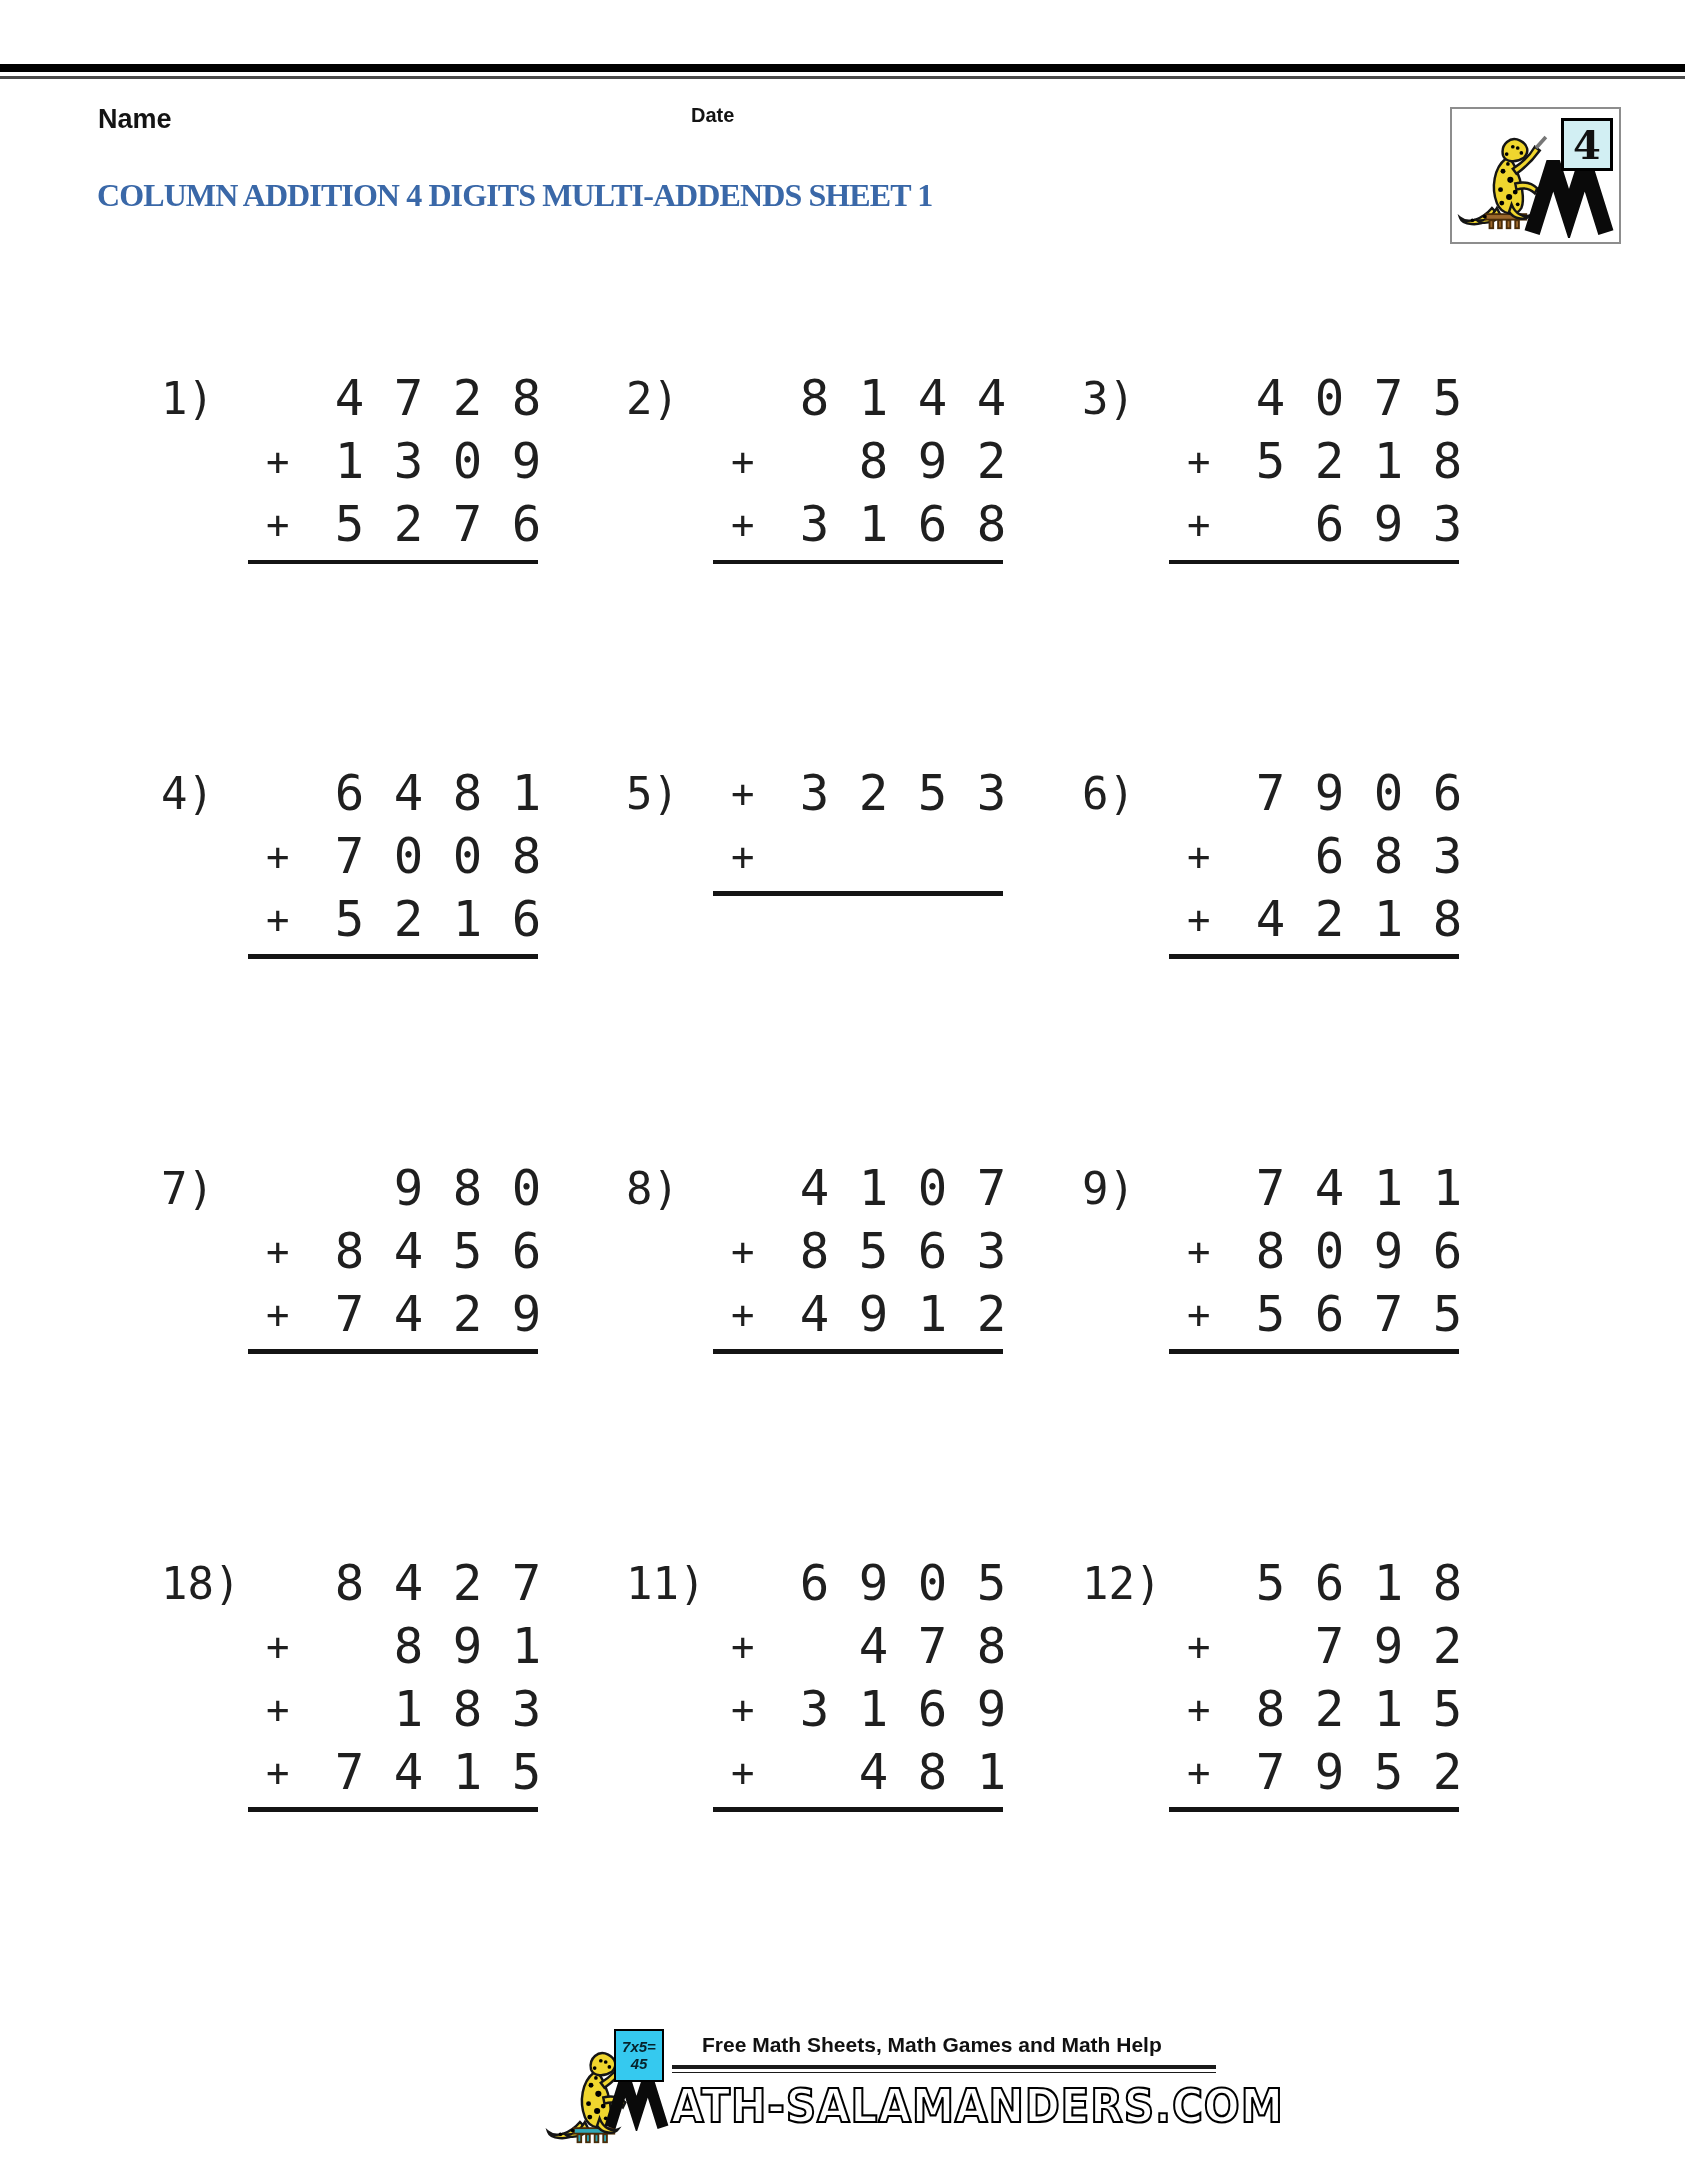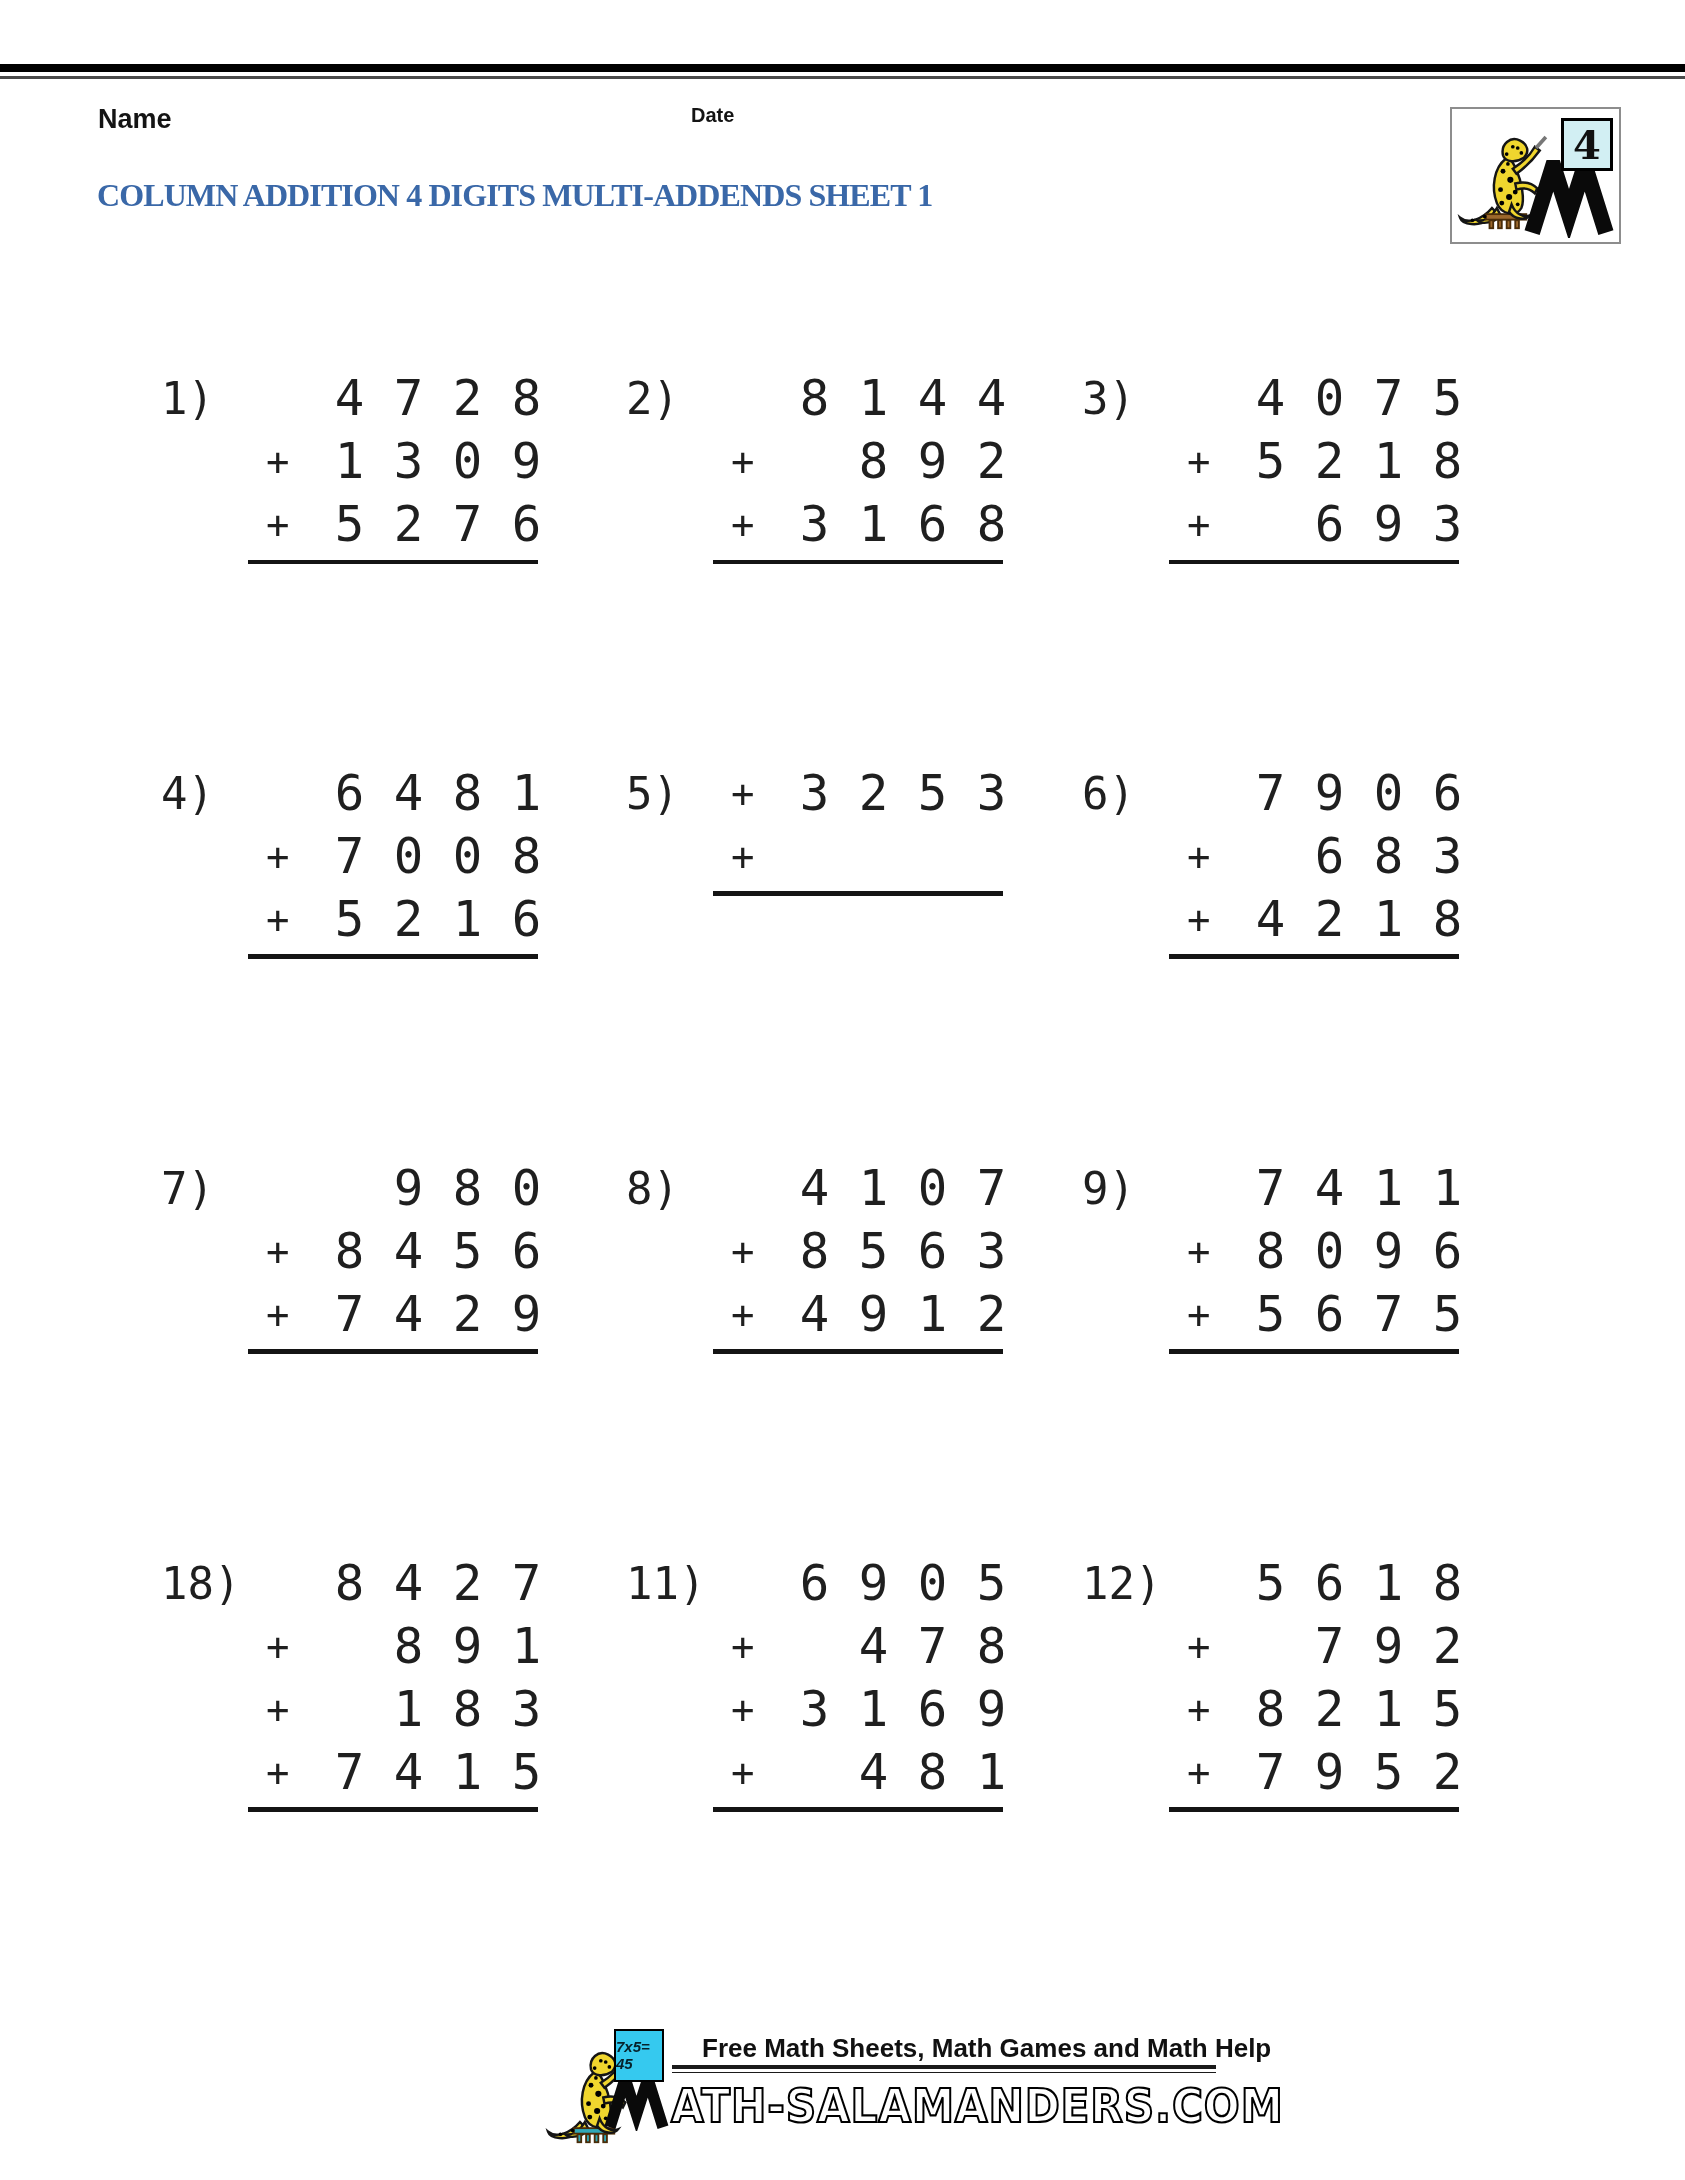--- a/index.html
+++ b/index.html
@@ -36,26 +36,26 @@
   .p-plus{display:inline-block;width:54px;font-family:"DejaVu Sans Mono", monospace;
           font-size:39px;color:#1f1f1f;}
   .digit{display:inline-block;width:59px;text-align:center;
          font-family:"DejaVu Sans Mono", monospace;font-size:49px;color:#1f1f1f;}
   .p-underline{margin-left:-17.6px;width:290px;height:4.4px;background:#141414;margin-top:3.5px;}
 
   
   .footer-mascot{position:absolute;left:542px;top:2037px;width:98px;height:110px;}
   .footer-sign{position:absolute;left:614px;top:2029px;width:46px;height:49px;
                background:var(--sign-cyan,#35c9ef);border:2.6px solid #000;
-               display:flex;flex-direction:column;align-items:flex-start;justify-content:center;
+               display:flex;flex-direction:column;align-items:center;justify-content:center;
                font-weight:700;font-size:15px;line-height:16.7px;color:#06222b;z-index:1;
                font-style:italic;}
   .footer-m{position:absolute;left:604px;top:2075px;width:65px;height:56px;}
   .tagline{position:absolute;left:702px;top:2033px;width:449px;text-align:right;
-           font-size:26px;font-weight:700;color:#111;white-space:nowrap;}
+           font-size:21px;font-weight:700;color:#111;white-space:nowrap;}
   .brand-divider{position:absolute;left:672px;top:2065px;width:544px;height:2.6px;
                  border-top:4.4px solid #1a1a1a;border-bottom:1.8px solid #1a1a1a;}
   .brand-text{position:absolute;left:671px;top:2079px;white-space:nowrap;
               font-family:"DejaVu Sans", sans-serif;font-weight:700;font-size:46px;
               letter-spacing:0.9px;transform:scaleX(0.92);transform-origin:left top;color:#000;}
   @supports (-webkit-text-stroke: 2px black){
     .brand-text{color:#fff;-webkit-text-stroke:2.2px #000;}
   }
 
   

